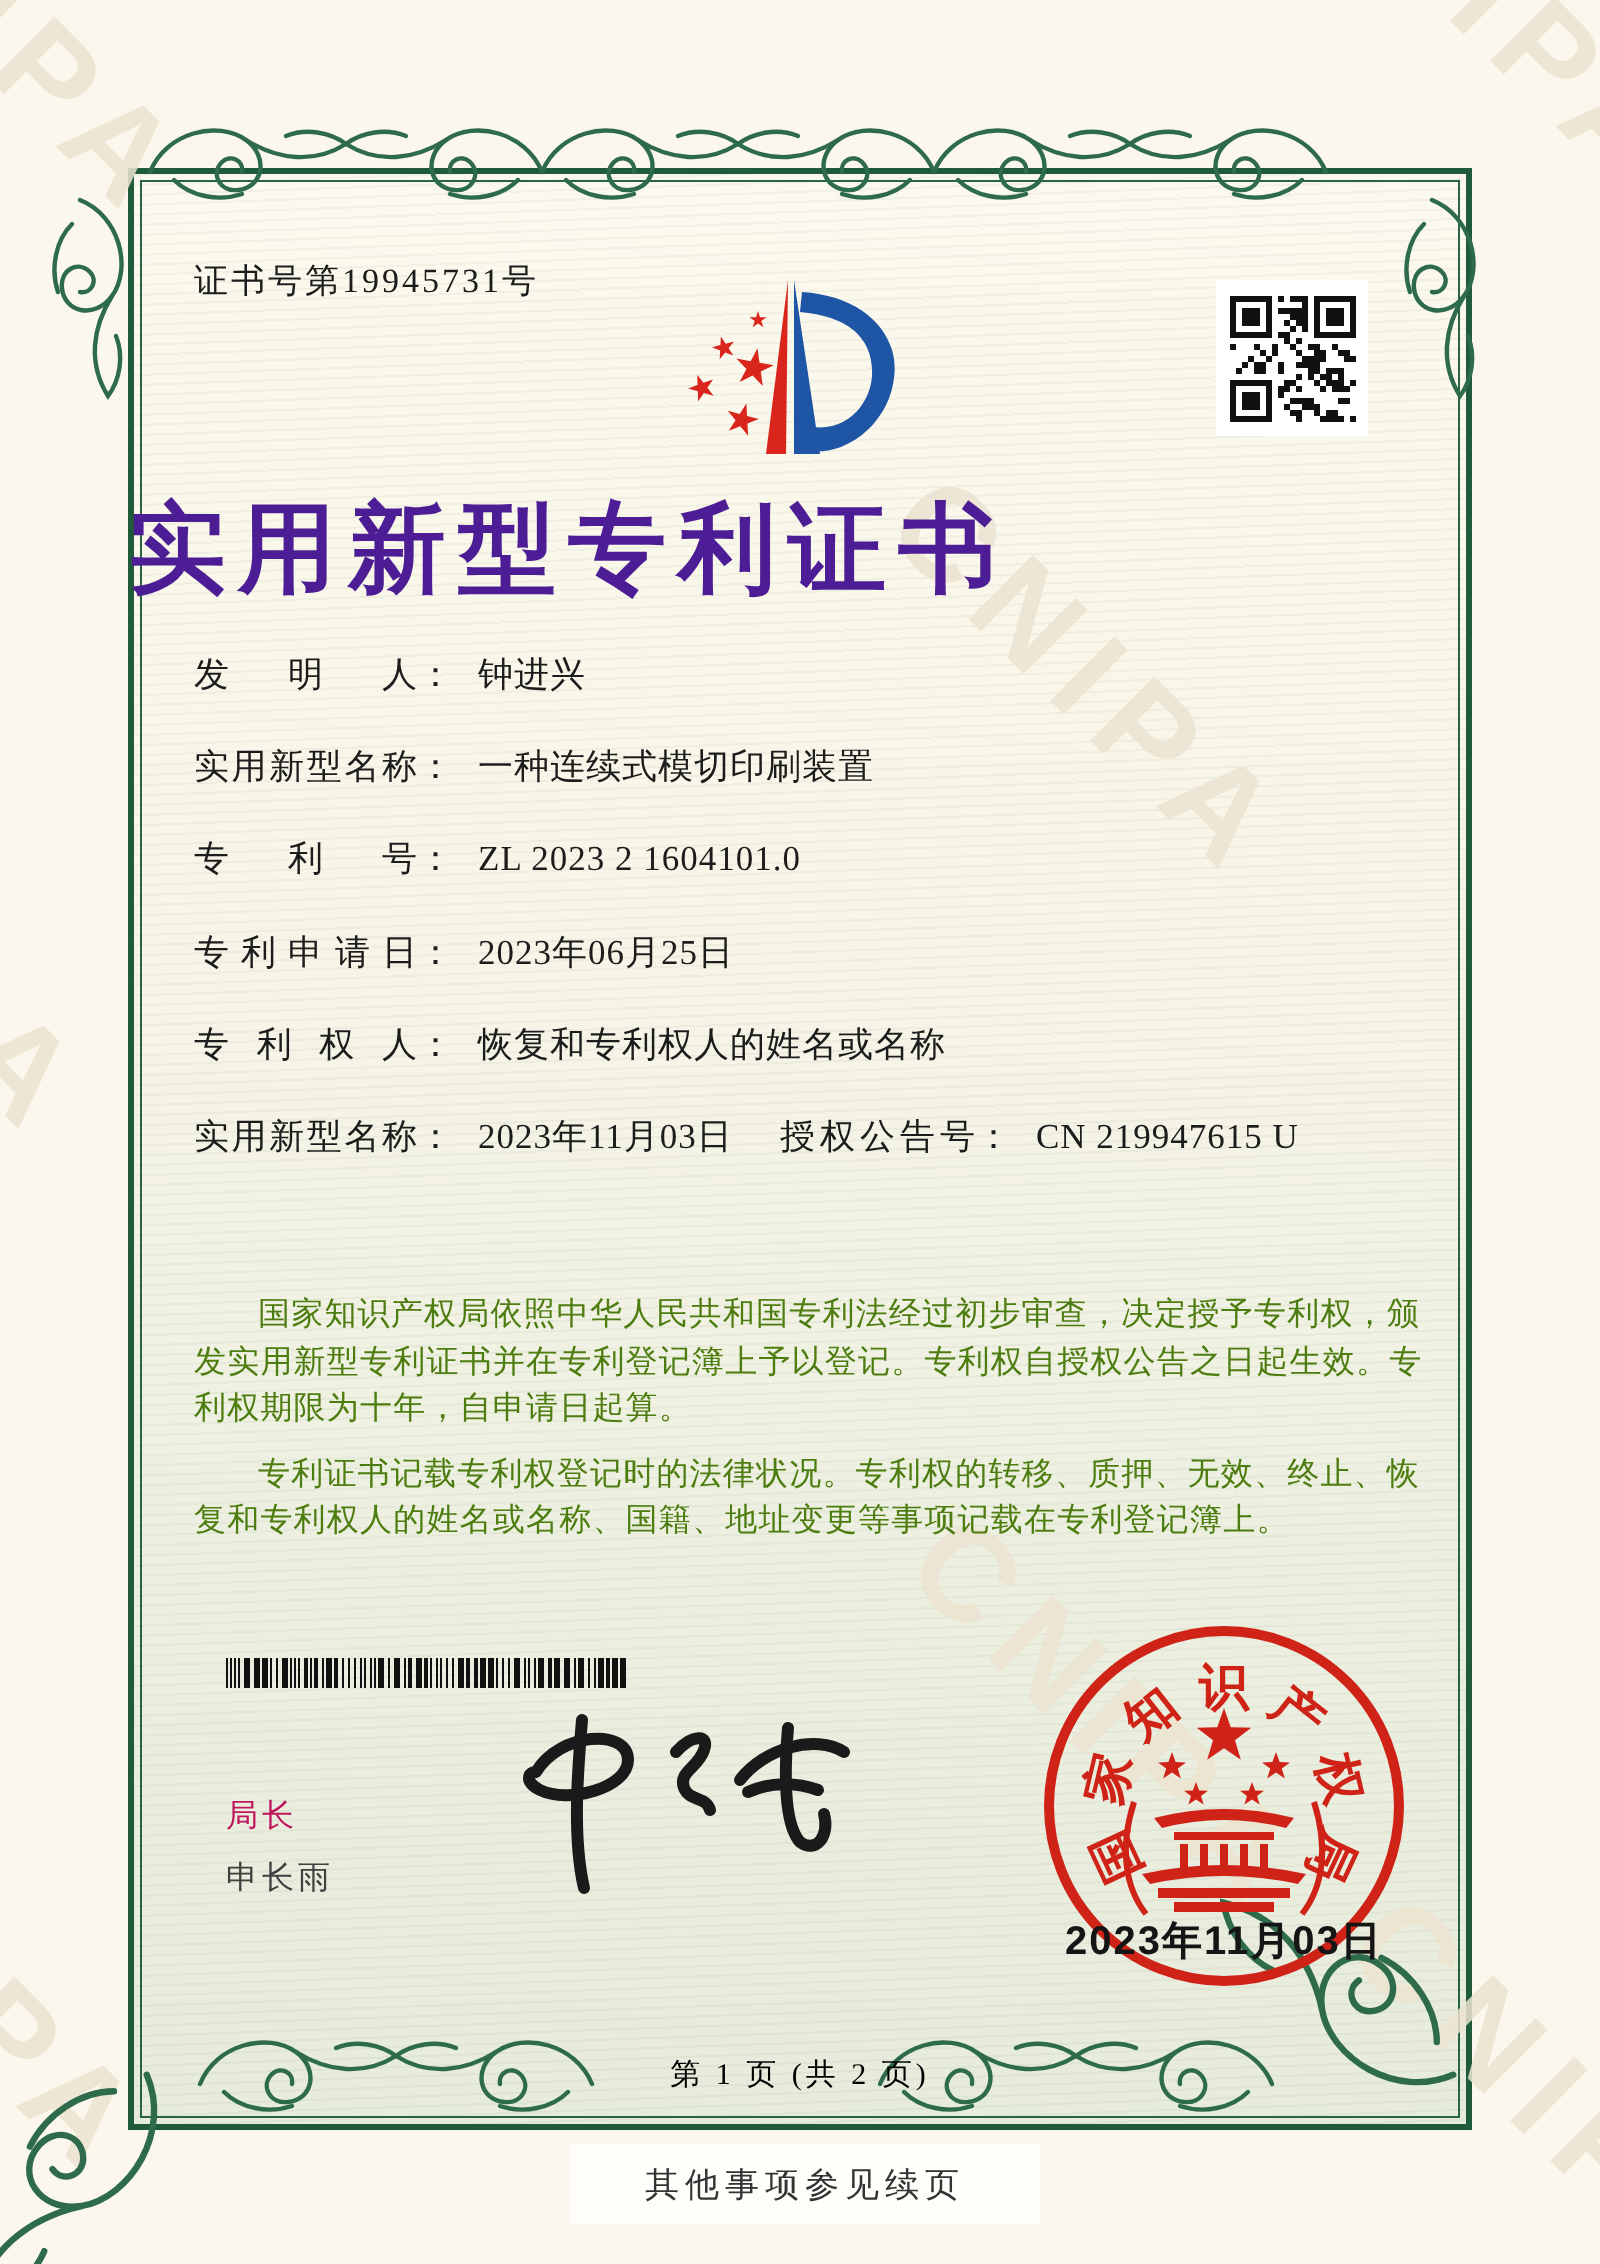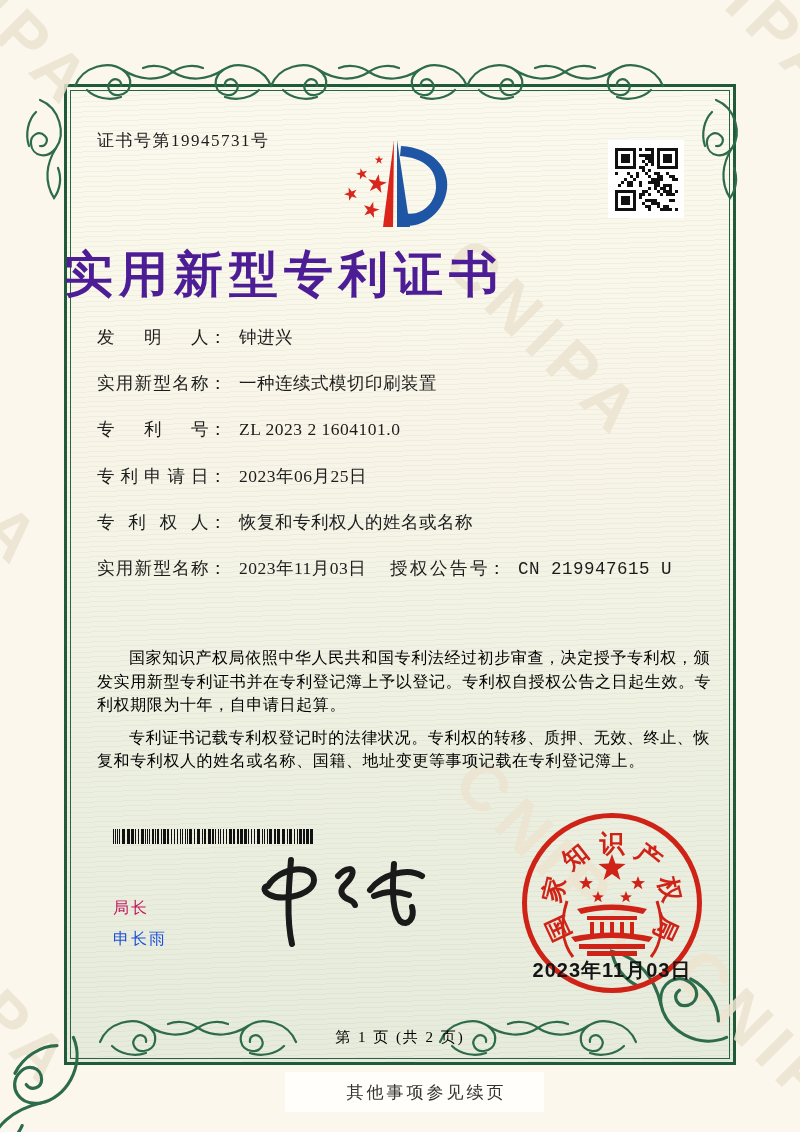--- a/index.html
+++ b/index.html
@@ -23,44 +23,44 @@
   .cert-no{position:absolute;left:33px;top:45px;font-size:17px;letter-spacing:1.5px;}
   .logo{position:absolute;left:274px;top:50px;}
   .qr-wrap{position:absolute;left:544px;top:56px;width:76px;height:78px;background:#fff;
            display:flex;align-items:center;justify-content:center;}
   .title{position:absolute;left:0;top:158px;width:100%;text-align:left;
          font-size:49px;font-weight:bold;letter-spacing:6px;color:#4c1d95;}
   .fields{position:absolute;left:33px;top:241px;width:615px;font-size:17.5px;}
   .frow{position:relative;height:46.2px;letter-spacing:.5px;}
   .flabel{display:inline-block;width:112px;text-align:justify;text-align-last:justify;}
   .fval{margin-left:12px;}
-  .fgroup2{position:absolute;left:293px;top:0;font-family:Liberation Mono, monospace;}
+  .fgroup2{position:absolute;left:293px;top:0;}
   .fgroup2 .flabel{width:98px;}
   .paras{position:absolute;left:33px;top:562px;width:618px;font-size:16px;line-height:23.6px;
-         letter-spacing:.6px;color:#000000;}
+         letter-spacing:.6px;color:#4d7c0f;}
   .paras p{margin:0 0 9px 0;text-indent:2em;}
   .barcode{position:absolute;left:49px;top:745px;}
   .sig-title{position:absolute;left:49px;top:814px;font-family:"Liberation Sans","DejaVu Sans",sans-serif;
              font-size:16px;letter-spacing:2px;color:#be185d;}
   .sig-name{position:absolute;left:49px;top:845px;font-family:"Liberation Sans","DejaVu Sans",sans-serif;
-            font-size:16px;letter-spacing:2px;color:#1d4ed8;}
+            font-size:16px;letter-spacing:2px;color:#404040;}
   .sig-script{position:absolute;left:158px;top:770px;}
   .seal{position:absolute;left:458px;top:729px;width:180px;height:180px;mix-blend-mode:multiply;}
   .seal-ring{position:absolute;inset:0;border:5px solid #cf2318;border-radius:50%;}
   .seal-ring span{position:absolute;left:50%;top:50%;width:28px;height:28px;margin:-14px 0 0 -14px;
       display:flex;align-items:center;justify-content:center;font-size:25px;font-weight:bold;
       color:#cf2318;font-family:"Liberation Serif",serif;}
   .seal-emblem{position:absolute;left:35px;top:30px;}
   .seal-date{position:absolute;left:-10px;top:144px;width:200px;text-align:center;z-index:5;
       font-size:20px;font-weight:bold;color:#151515;letter-spacing:1px;
       font-family:"Liberation Sans","DejaVu Sans",sans-serif;}
   .page-num{position:absolute;left:0;top:944px;width:100%;text-align:center;font-size:15px;
             letter-spacing:2px;color:#000000;}
   .note-box{position:absolute;left:285px;top:1072px;width:235px;height:40px;background:#fffefa;
-            z-index:4;display:flex;align-items:center;justify-content:center;padding-left:24px;}
+            z-index:4;display:flex;align-items:center;justify-content:center;}
   .note-box span{font-size:17px;letter-spacing:3px;color:#333;}
 </style>
 </head>
 <body>
 
 <div class="page">
 
   <span class="wm" style="left:-130px;top:-30px">CNIPA</span>
   <span class="wm" style="left:620px;top:-40px">CNIPA</span>
   <span class="wm" style="left:420px;top:300px">CNIPA</span>

